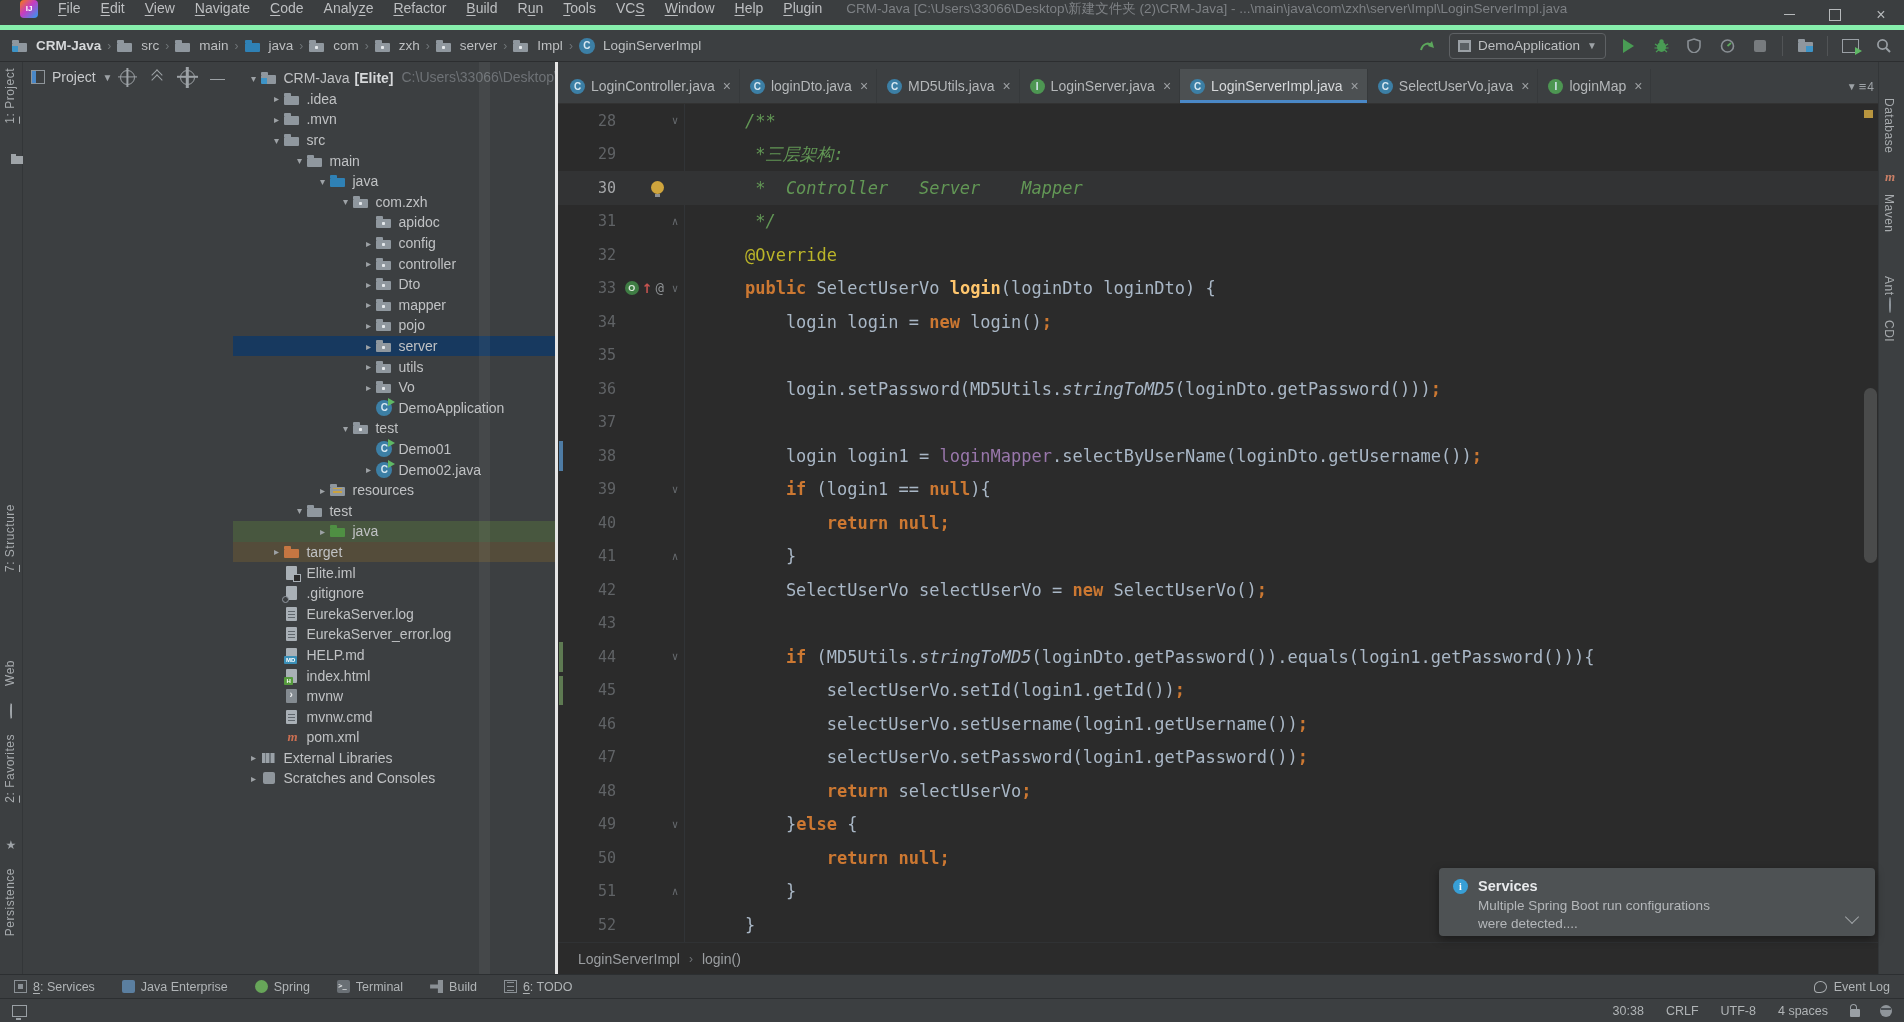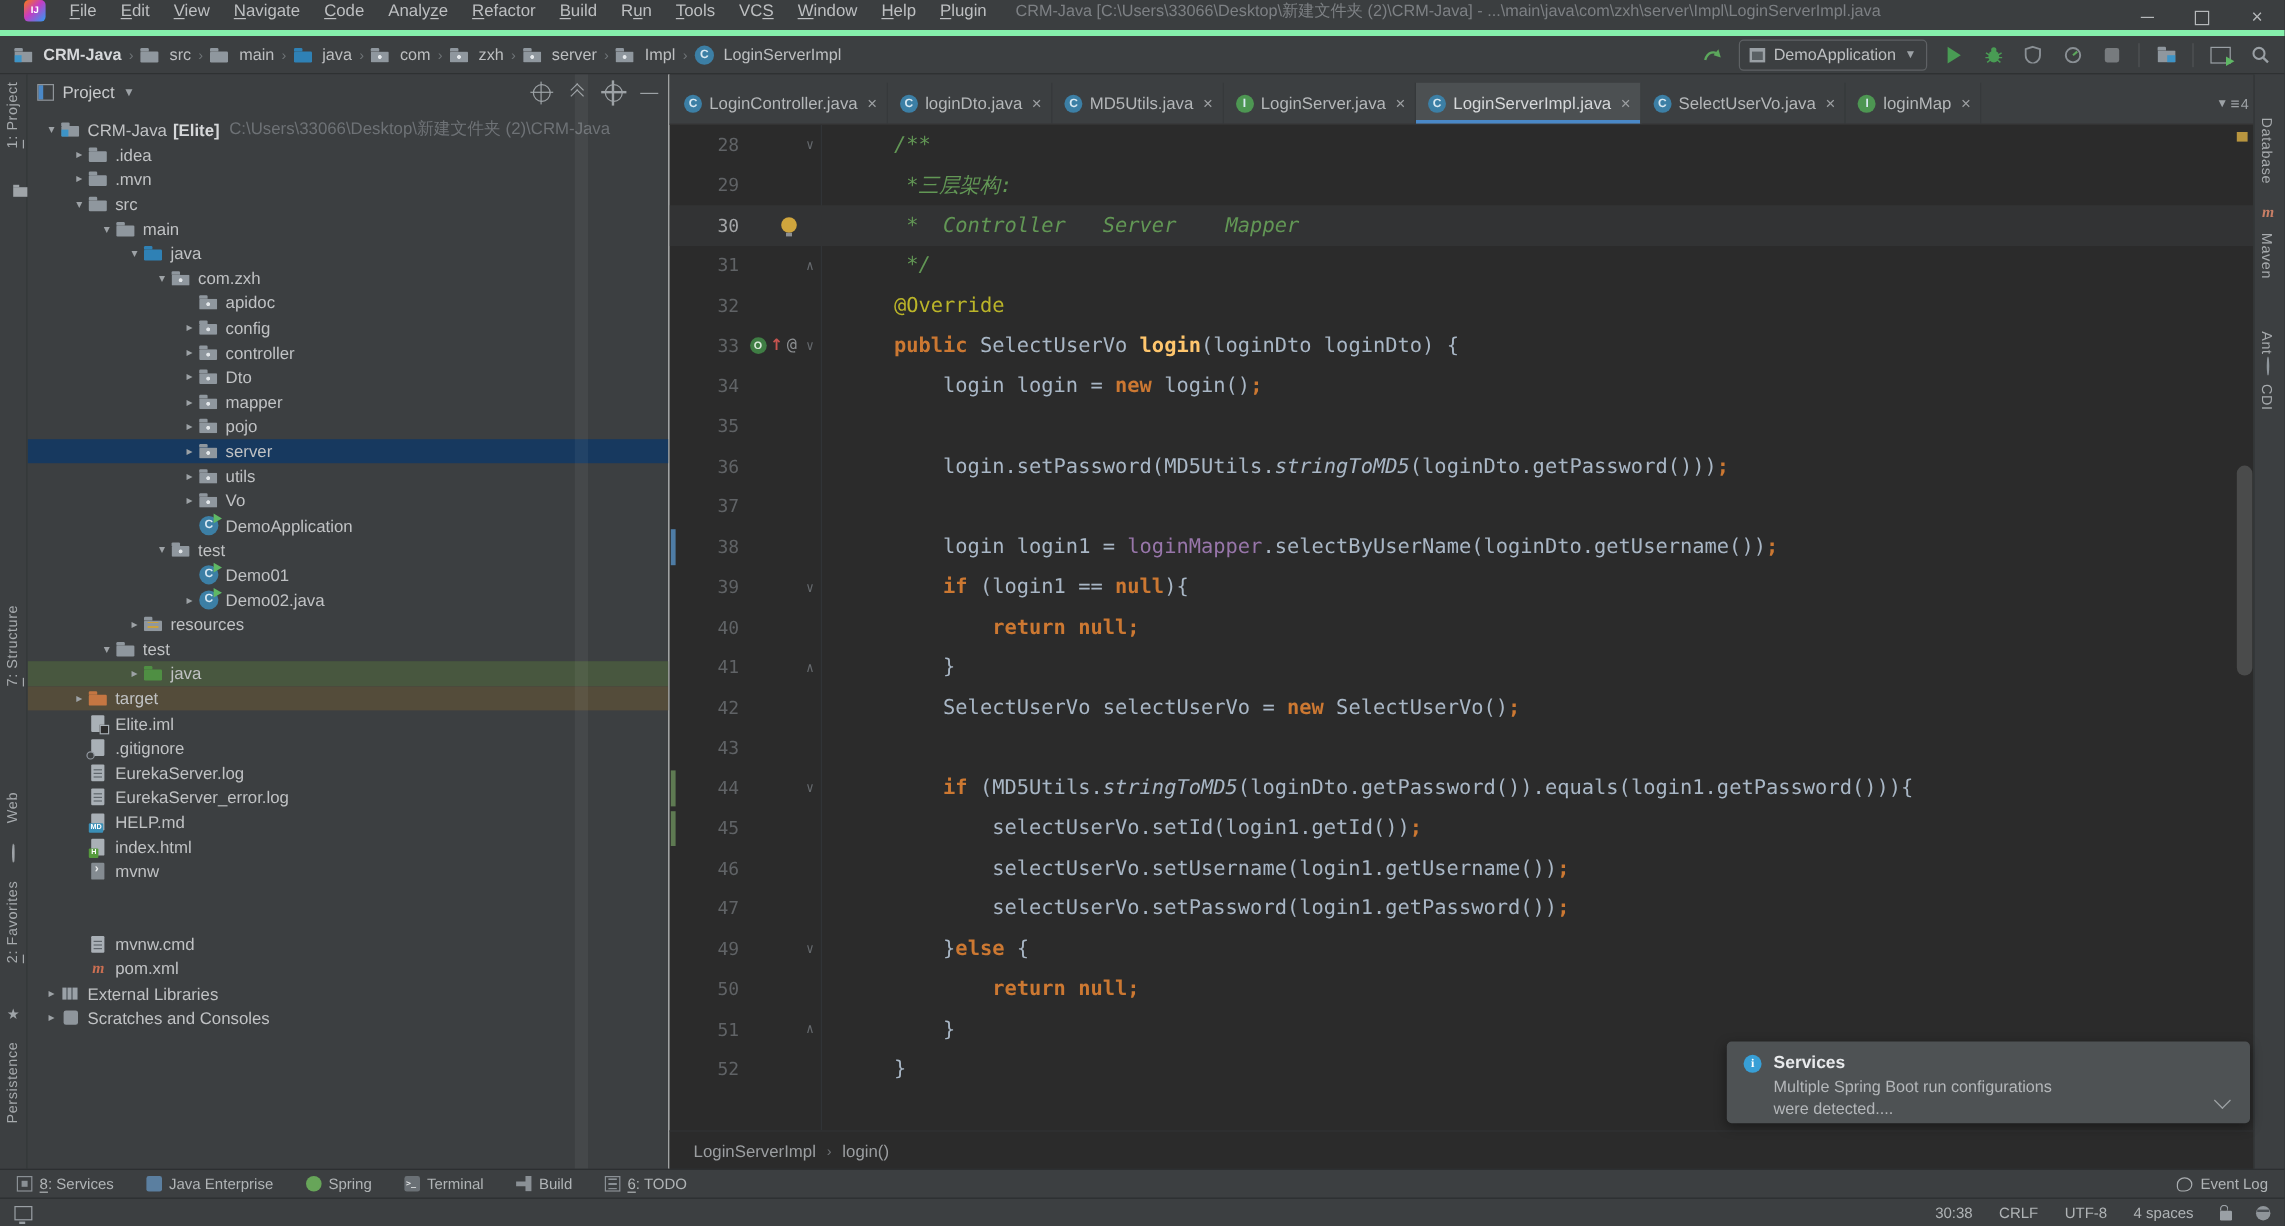--- a/index.html
+++ b/index.html
@@ -58,21 +58,21 @@
   .globe{width:11px;height:11px;border:1.4px solid #9fa4a8;border-radius:50%;margin:1px auto 0;position:relative}
   .globe::after{content:'';position:absolute;left:50%;top:0;bottom:0;width:1.2px;background:#9fa4a8}
   .rs-database{top:36px}.rs-maven{top:132px}.rs-ant{top:214px}.rs-cdi{top:258px}
   .rs-db-icon{top:14px}.rs-m-icon{top:108px;color:#c97f66;font:italic 700 13px/14px "Liberation Serif",serif}
   .rs-ant-icon{top:192px}.rs-cdi-icon{top:236px}
   .cyl{width:12px;height:13px;margin:0 auto;border-radius:5px/2.5px;background:linear-gradient(#9aa0a5 0 3px,#70777c 3px 4px,#9aa0a5 4px 7px,#70777c 7px 8px,#9aa0a5 8px)}
   .antsq{width:10px;height:10px;background:#8f969c;margin:2px auto 0;border-radius:2px}
   .cdic{width:11px;height:11px;border-radius:50%;background:#5a6165;margin:1px auto 0;border:1px solid #8f969c}
 
   
-  .panel{width:535px;flex:none;position:relative;background:#3c3f41;display:flex;flex-direction:column;border-right:1px solid #e5e5e5;box-sizing:border-box}
+  .panel{width:535px;flex:none;position:relative;background:#3c3f41;display:flex;flex-direction:row;border-right:3px solid #e5e5e5;box-sizing:border-box}
   .panel-header{height:30px;flex:none;display:flex;align-items:center;padding:0 8px;font-size:14px;color:#c8cacc;gap:7px}
   .ph-icon{width:14px;height:14px;border:1.5px solid #8f959a;position:relative;box-sizing:border-box;background:linear-gradient(#4a88c7,#4a88c7) left/4px 100% no-repeat}
   .ph-right{margin-left:auto;display:flex;align-items:center;gap:14px;color:#9da2a6}
   .hicon{width:16px;height:16px;display:flex;align-items:center;justify-content:center}
   .locate{width:13px;height:13px;border:1.4px solid #9da2a6;border-radius:50%;position:relative}
   .locate::before{content:'';position:absolute;left:50%;top:-3px;bottom:-3px;width:1.2px;background:#9da2a6;transform:translateX(-50%)}
   .locate::after{content:'';position:absolute;top:50%;left:-3px;right:-3px;height:1.2px;background:#9da2a6;transform:translateY(-50%)}
   .collapse-all{position:relative;width:12px;height:12px}
   .collapse-all::before,.collapse-all::after{content:'';position:absolute;left:2px;width:7px;height:7px;border-left:1.6px solid #9da2a6;border-top:1.6px solid #9da2a6;transform:rotate(45deg)}
   .collapse-all::before{top:0}.collapse-all::after{top:5px}
@@ -508,21 +508,21 @@
           <div class="trow" style="padding-left: 35px;">
             <span class="arr"></span>
             <span class="ti file-html"></span>
             <span class="tlbl">index.html</span>
           </div>
           <div class="trow" style="padding-left: 35px;">
             <span class="arr"></span>
             <span class="ti file-sh"></span>
             <span class="tlbl">mvnw</span>
           </div>
-          <div class="trow" style="padding-left: 35px; margin-top: 40px;">
+          <div class="trow" style="padding-left: 35px;">
             <span class="arr"></span>
             <span class="ti file"></span>
             <span class="tlbl">mvnw.cmd</span>
           </div>
           <div class="trow" style="padding-left: 35px;">
             <span class="arr"></span>
             <span class="ti file-mvn">m</span>
             <span class="tlbl">pom.xml</span>
           </div>
           <div class="trow" style="padding-left: 12px;">
@@ -707,20 +707,26 @@
               <span class="ln">46</span>
               <span class="gmk"></span>
               <span class="fold"></span>
               <span class="code"><span class="c-tx">            selectUserVo.setUsername(login1.getUsername())</span><span class="c-kw">;</span></span>
             </div>
             <div class="line">
               <span class="ln">47</span>
               <span class="gmk"></span>
               <span class="fold"></span>
               <span class="code"><span class="c-tx">            selectUserVo.setPassword(login1.getPassword())</span><span class="c-kw">;</span></span>
+            </div>
+            <div class="line">
+              <span class="ln">48</span>
+              <span class="gmk"></span>
+              <span class="fold"></span>
+              <span class="code"><span class="c-kw">            return </span><span class="c-tx">selectUserVo</span><span class="c-kw">;</span></span>
             </div>
             <div class="line">
               <span class="ln">49</span>
               <span class="gmk"></span>
               <span class="fold">∨</span>
               <span class="code"><span class="c-tx">        }</span><span class="c-kw">else</span><span class="c-tx"> {</span></span>
             </div>
             <div class="line">
               <span class="ln">50</span>
               <span class="gmk"></span>

